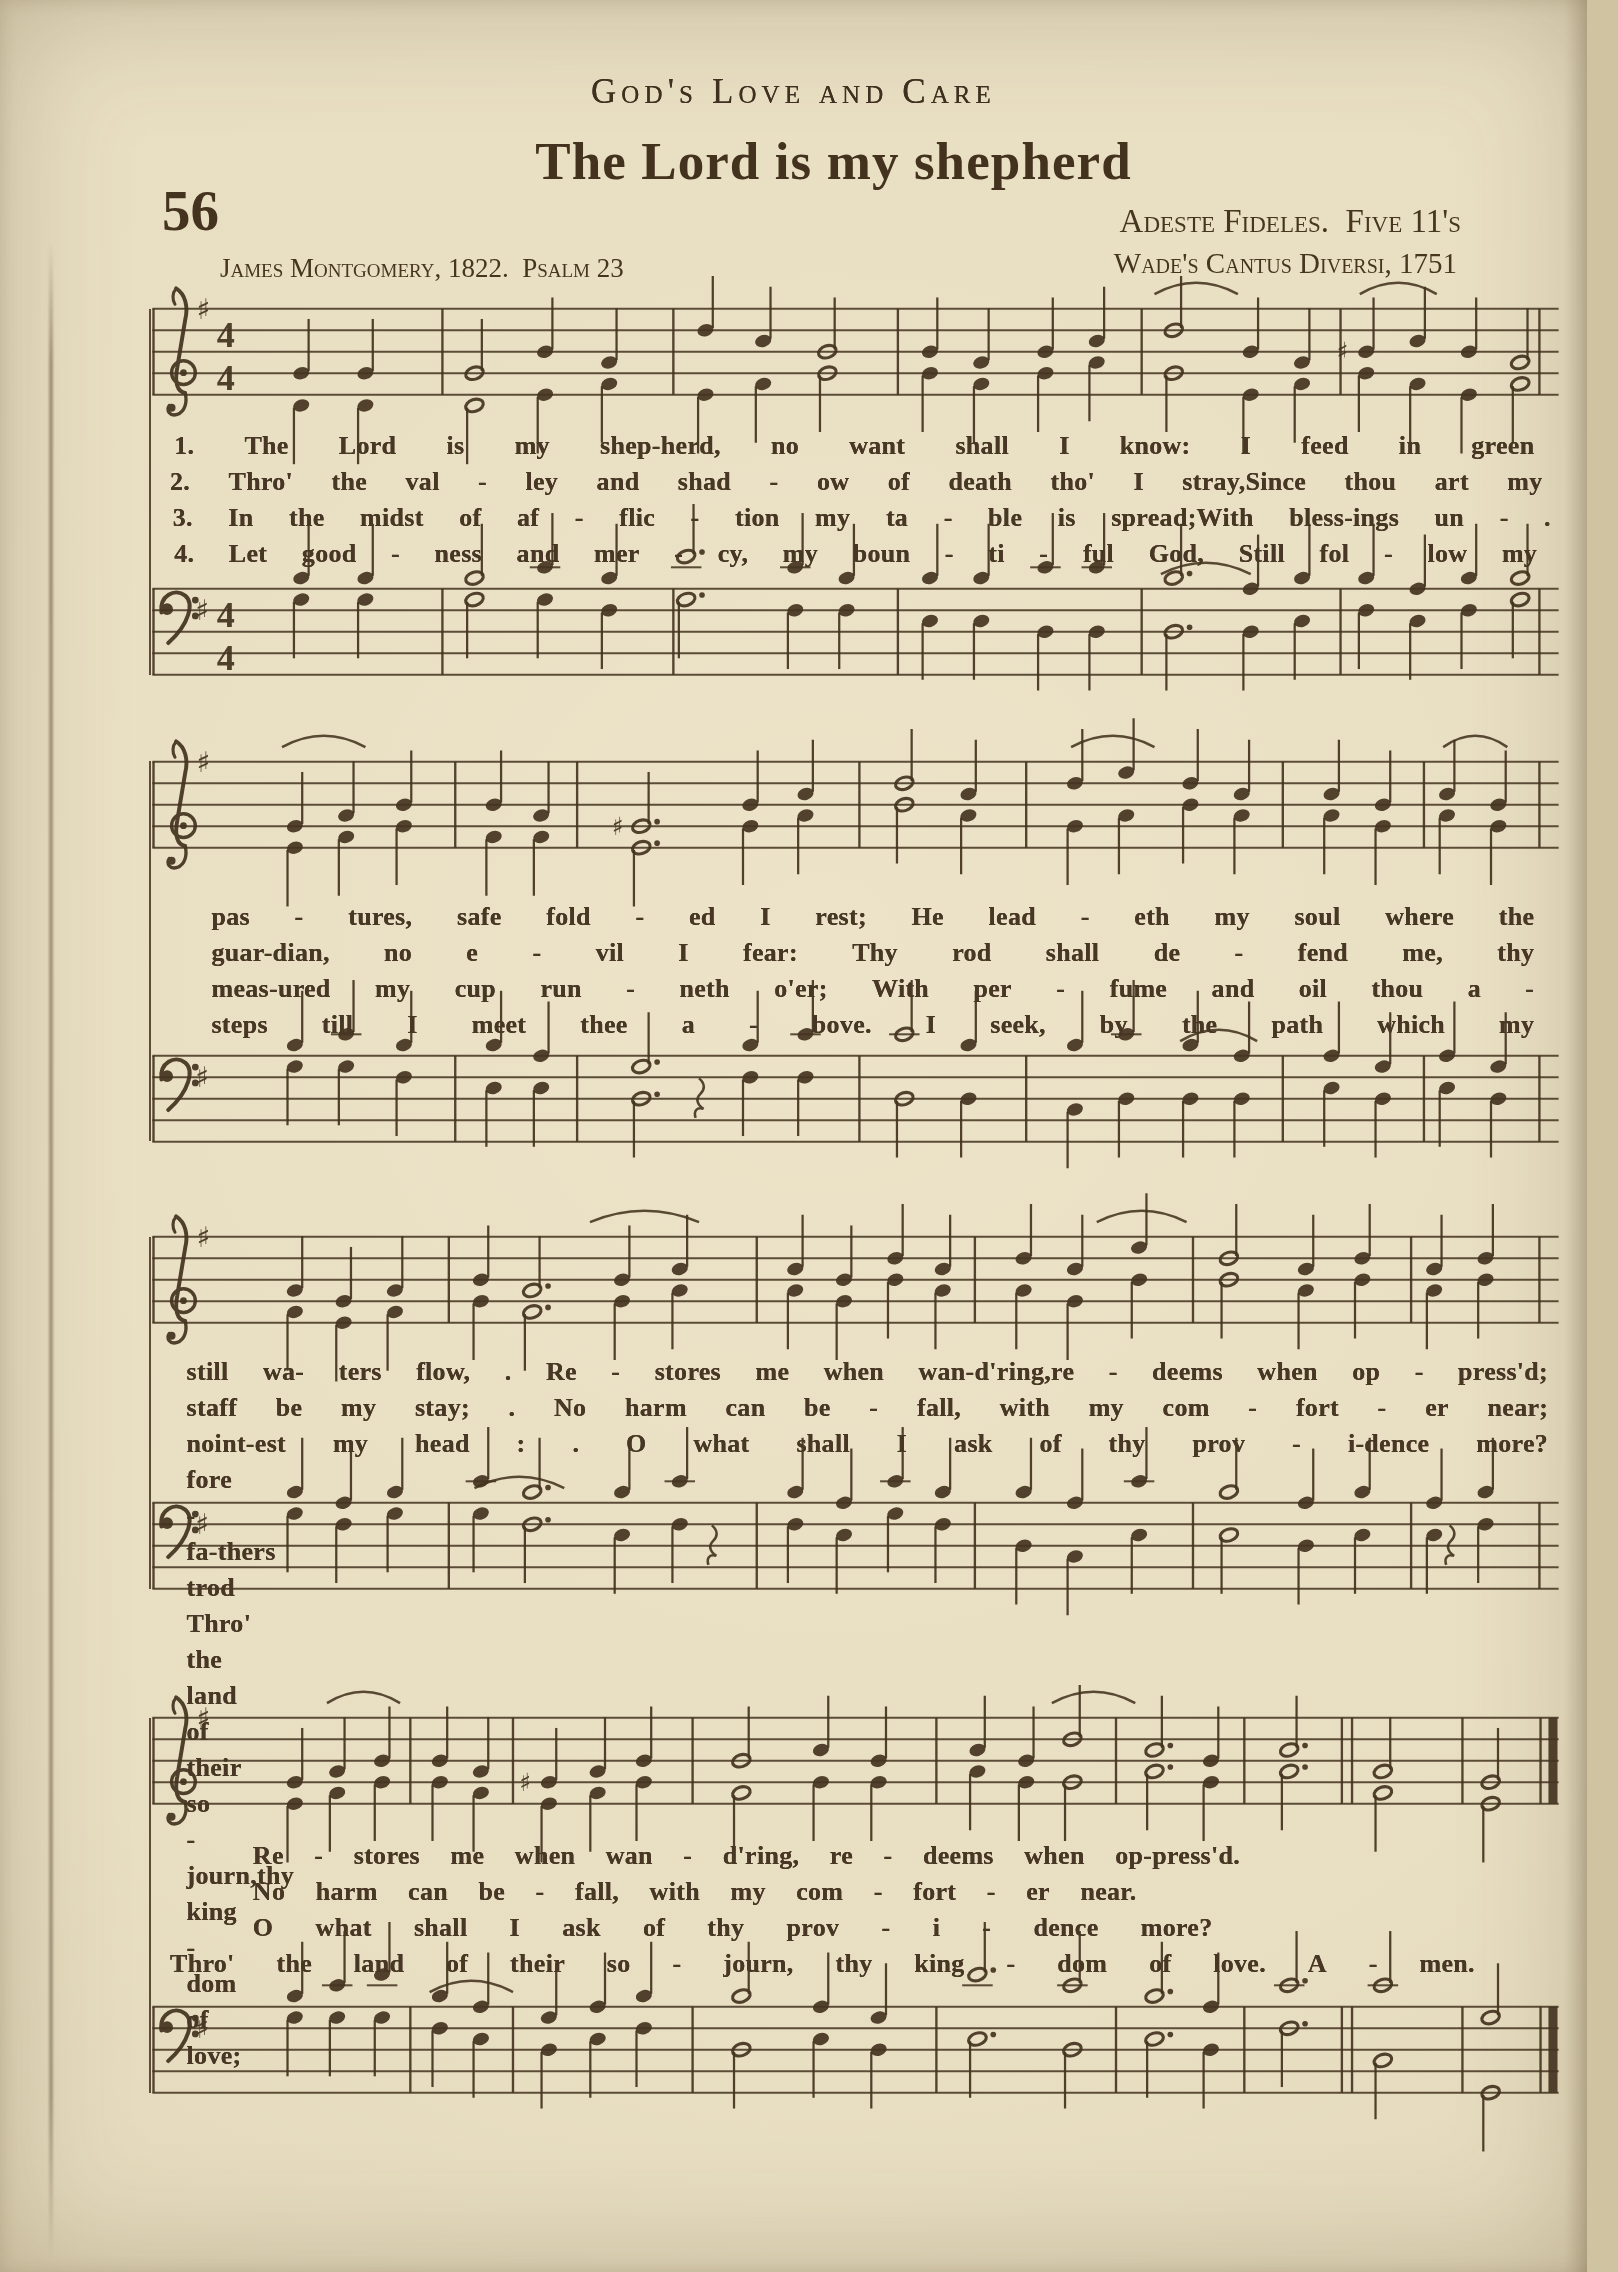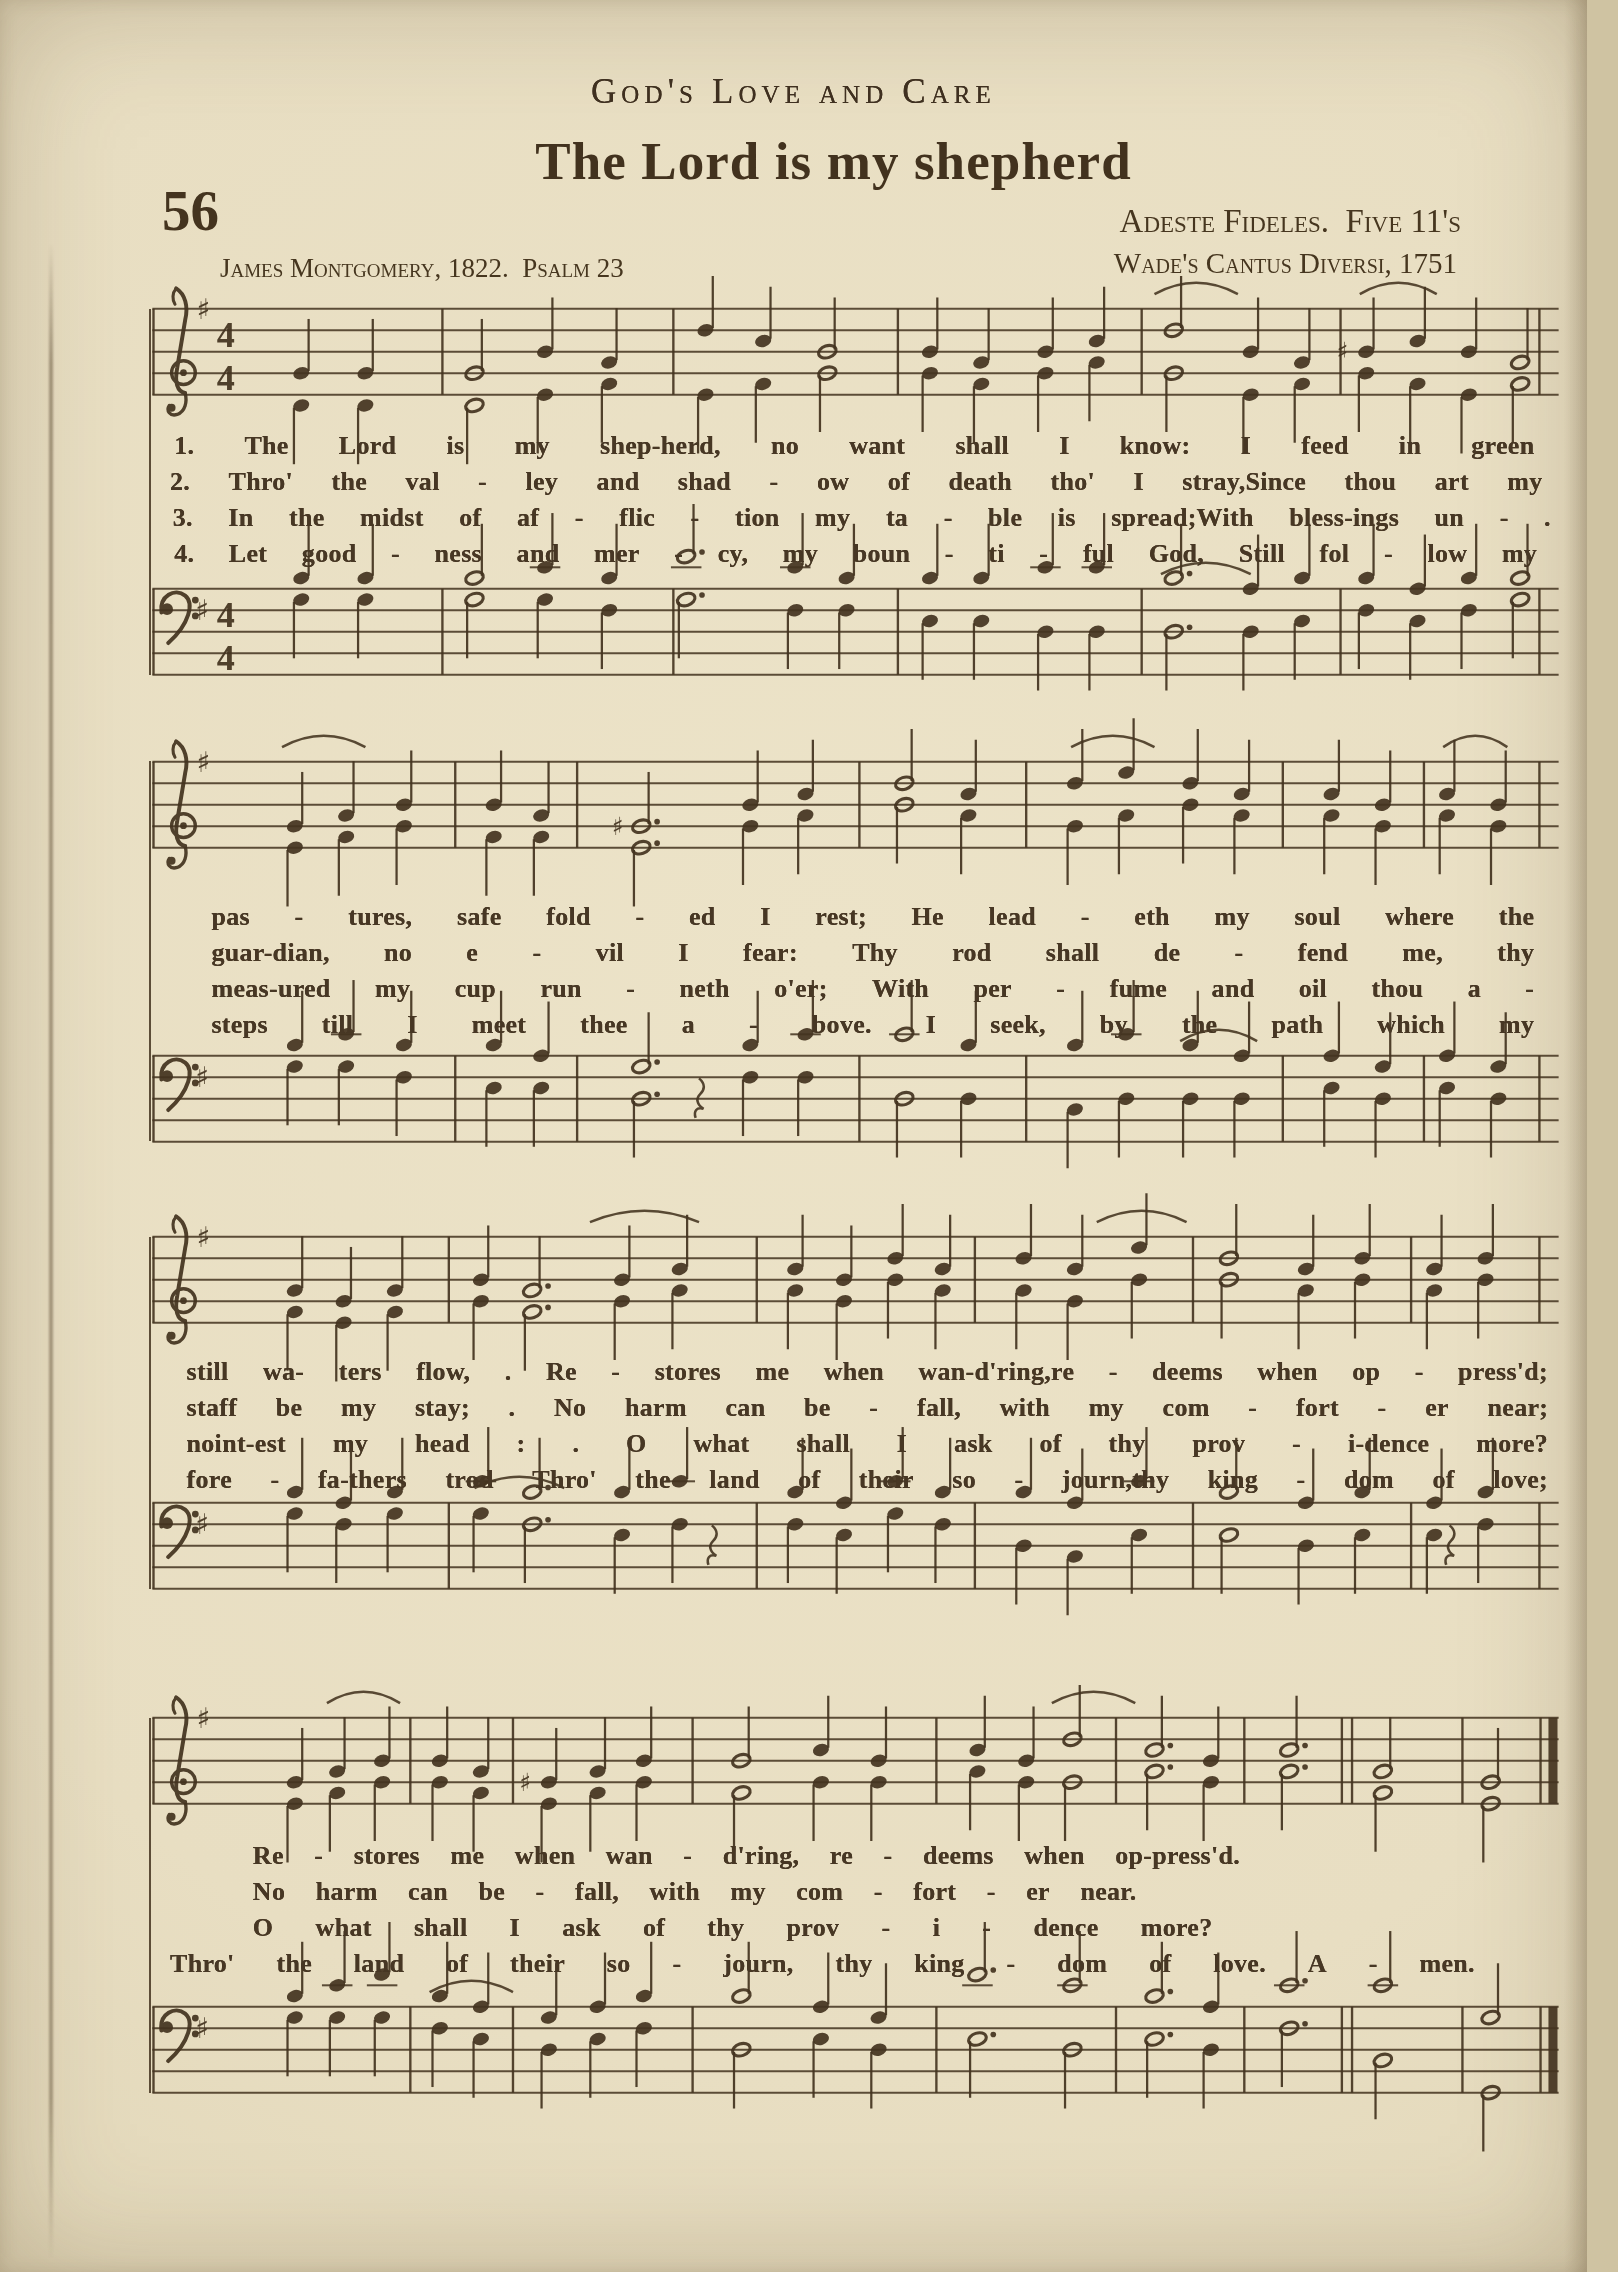--- a/index.html
+++ b/index.html
@@ -1113,21 +1113,21 @@
         <span class="tok">shall</span>
         <span class="tok">I</span>
         <span class="tok">ask</span>
         <span class="tok">of</span>
         <span class="tok">thy</span>
         <span class="tok">prov</span>
         <span class="tok">-</span>
         <span class="tok">i-dence</span>
         <span class="tok">more?</span>
       </div>
-      <div class="lrow" style="padding-left: 1.2%; padding-right: 0.2%;">
+      <div class="lrow" style="padding-left: 1.2%; padding-right: 0.2%; flex-direction: column;">
         <span class="tok">fore</span>
         <span class="tok">-</span>
         <span class="tok">fa-thers</span>
         <span class="tok">trod</span>
         <span class="tok">Thro'</span>
         <span class="tok">the</span>
         <span class="tok">land</span>
         <span class="tok">of</span>
         <span class="tok">their</span>
         <span class="tok">so</span>

